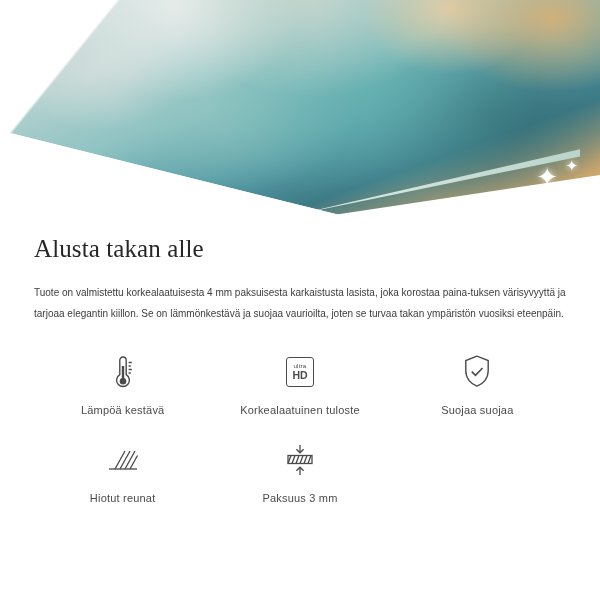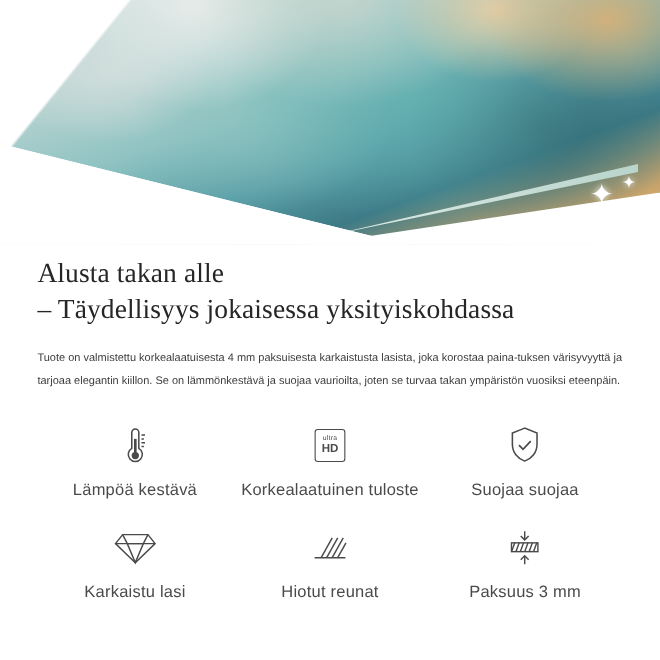--- a/index.html
+++ b/index.html
@@ -126,21 +126,21 @@
   }
   .feature-icon {
     height: 44px;
     display: flex;
     align-items: center;
     justify-content: center;
     color: #4a4a4a;
   }
   .feature-label {
     margin-top: 10px;
-    font-size: 15px;
+    font-size: 11px;
     color: #4a4a4a;
     text-align: center;
     letter-spacing: .2px;
   }
   .ultrahd-box {
     width: 26px;
     height: 28px;
     border: 1.4px solid #4a4a4a;
     border-radius: 3px;
     display: flex;
@@ -165,21 +165,20 @@
     <div class="hero-cut-bottom2"></div>
     <span class="sparkle s1">✦</span>
     <span class="sparkle s2">✦</span>
     <span class="sparkle s3">✦</span>
   </div>
 
   <div class="content">
 
     <h1 class="headline">
       <span>Alusta takan alle</span>
-      <span class="line2">– Täydellisyys jokaisessa yksityiskohdassa</span>
     </h1>
 
     <p class="body-copy">Tuote on valmistettu korkealaatuisesta 4 mm paksuisesta karkaistusta lasista, joka korostaa paina-tuksen värisyvyyttä ja tarjoaa elegantin kiillon. Se on lämmönkestävä ja suojaa vaurioilta, joten se turvaa takan ympäristön vuosiksi eteenpäin.</p>
 
     <div class="features">
 
       <div class="feature">
         <div class="feature-icon">
           <svg width="30" height="38" viewBox="0 0 30 38" fill="none" stroke="#4a4a4a" stroke-width="1.4">
             <path d="M15 4a3.2 3.2 0 0 1 3.2 3.2v14.4a6.4 6.4 0 1 1-6.4 0V7.2A3.2 3.2 0 0 1 15 4z"></path>
@@ -204,31 +203,20 @@
       <div class="feature">
         <div class="feature-icon">
           <svg width="34" height="38" viewBox="0 0 34 38" fill="none" stroke="#4a4a4a" stroke-width="1.4">
             <path d="M17 3.2 5.8 7.6v10.2c0 7.3 4.7 13.1 11.2 15.4 6.5-2.3 11.2-8.1 11.2-15.4V7.6L17 3.2z"></path>
             <path d="M11.8 18.6l3.7 3.8 7-7.4" stroke-width="1.6"></path>
           </svg>
         </div>
         <div class="feature-label">Suojaa suojaa</div>
       </div>
 
-      <div class="feature">
-        <div class="feature-icon">
-          <svg width="40" height="34" viewBox="0 0 40 34" fill="none" stroke="#4a4a4a" stroke-width="1.3">
-            <path d="M8.5 5h23l6.5 8.2L20 30.5 2 13.2 8.5 5z"></path>
-            <path d="M2 13.2h36"></path>
-            <path d="M8.5 5l4.2 8.2L20 30.5l7.3-17.3L31.5 5"></path>
-            <path d="M12.7 13.2h14.6"></path>
-          </svg>
-        </div>
-        <div class="feature-label">Karkaistu lasi</div>
-      </div>
 
       <div class="feature">
         <div class="feature-icon">
           <svg width="36" height="30" viewBox="0 0 36 30" fill="none" stroke="#4a4a4a" stroke-width="1.3">
             <path d="M4 24h28"></path>
             <path d="M10 24 20 6"></path>
             <path d="M15 24 25 6"></path>
             <path d="M20 24 30 6"></path>
             <path d="M25 24 32.5 10.5"></path>
           </svg>

